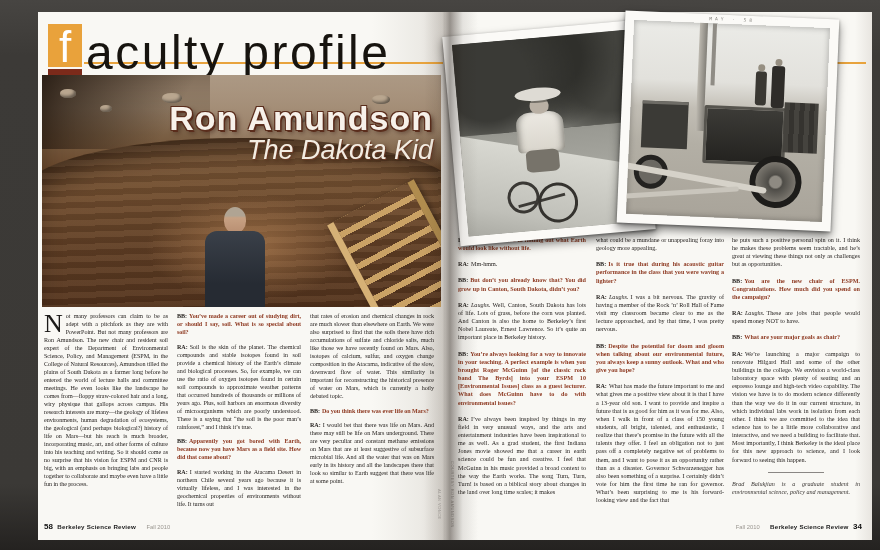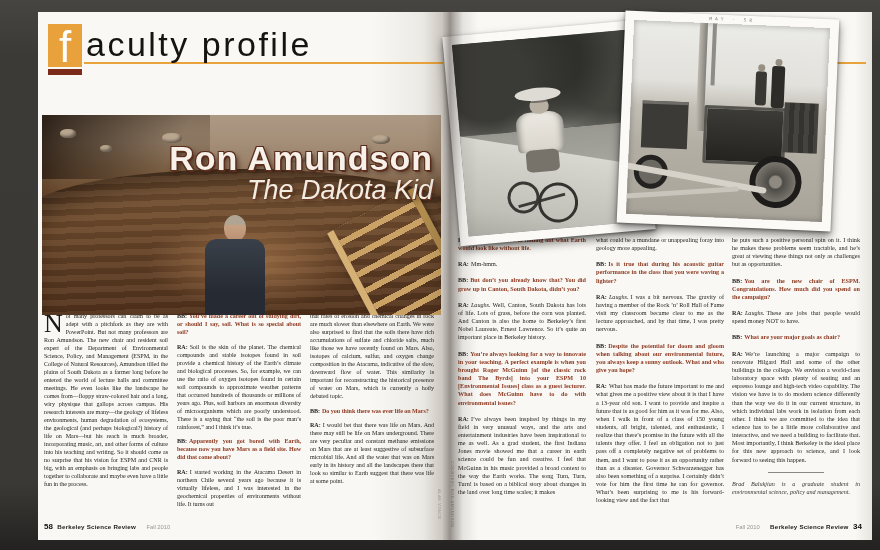--- a/index.html
+++ b/index.html
@@ -13,31 +13,31 @@
      background:linear-gradient(90deg,#e3dfd9 0,#f5f4f0 4%,#f9f8f4 8%,#f9f8f4 96%,#e8e5e0 100%);}
   .gutter{position:absolute;left:424px;top:12px;width:54px;height:528px;z-index:6;pointer-events:none;
      background:linear-gradient(90deg,rgba(30,20,12,0) 0%,rgba(30,20,12,.10) 34%,rgba(24,16,10,.40) 48%,rgba(24,16,10,.28) 56%,rgba(30,20,12,.08) 72%,rgba(30,20,12,0) 100%);}
 
   
   .fbox{position:absolute;left:10px;top:12px;width:34px;height:43px;background:#e9a23b;z-index:2;
         color:#fff;font-family:"Liberation Sans",sans-serif;font-size:44px;line-height:46px;
         text-align:center;font-weight:500;overflow:hidden;}
   .fbar{position:absolute;left:10px;top:57px;width:34px;height:6px;background:#7c2a1a;z-index:2;}
   .mast{position:absolute;left:48px;top:13px;font-family:"Liberation Sans",sans-serif;
-        font-size:34px;letter-spacing:2.5px;color:#17140f;z-index:2;}
+        font-size:48px;letter-spacing:2.5px;color:#17140f;z-index:2;}
   .rule{position:absolute;top:50px;height:2px;background:#e8a33d;z-index:1;}
   .rule.rl{left:46px;right:2px;}
   .rule.rr{left:0;right:6px;}
 
   
-  .hero{position:absolute;left:4px;top:63px;width:399px;height:200px;overflow:hidden;z-index:2;
+  .hero{position:absolute;left:4px;top:63px;width:399px;height:232px;overflow:hidden;z-index:2;
      background:
        radial-gradient(ellipse 60% 45% at 44% 76%, #8a5c38 0%, #74492a 45%, rgba(0,0,0,0) 72%),
        linear-gradient(180deg,#97836e 0%,#8d7862 14%,#7a5f44 26%,#6b4a2e 40%,#6e4c30 62%,#583a22 84%,#46301c 100%);
-     box-shadow:inset 0 0 30px rgba(30,15,5,.35);margin-top:40px;}
+     box-shadow:inset 0 0 30px rgba(30,15,5,.35);}
   .hero-tl{position:absolute;left:0;top:0;width:45%;height:32%;
      background:linear-gradient(120deg,rgba(25,15,8,.8),rgba(25,15,8,0) 70%);}
   .hero-tr{position:absolute;right:0;top:0;width:58%;height:40%;
      background:linear-gradient(180deg,#b3a08b 0%,#a28a72 55%,rgba(0,0,0,0) 100%);opacity:.85;}
   .pit{position:absolute;left:-5%;top:27%;width:110%;height:80%;
      border-radius:50% 50% 0 0 / 30% 30% 0 0;
      background:linear-gradient(180deg,#7d5a3a 0%,#6f4c2e 30%,#5e3d24 60%,#4e2f1a 100%);
      box-shadow:inset 10px 12px 26px rgba(20,10,4,.55), inset -6px -4px 18px rgba(30,16,8,.35);}
   .pit-strata{position:absolute;inset:0;border-radius:inherit;
      background:repeating-linear-gradient(178deg,rgba(255,228,195,.06) 0 6px,rgba(0,0,0,.08) 6px 12px);}

